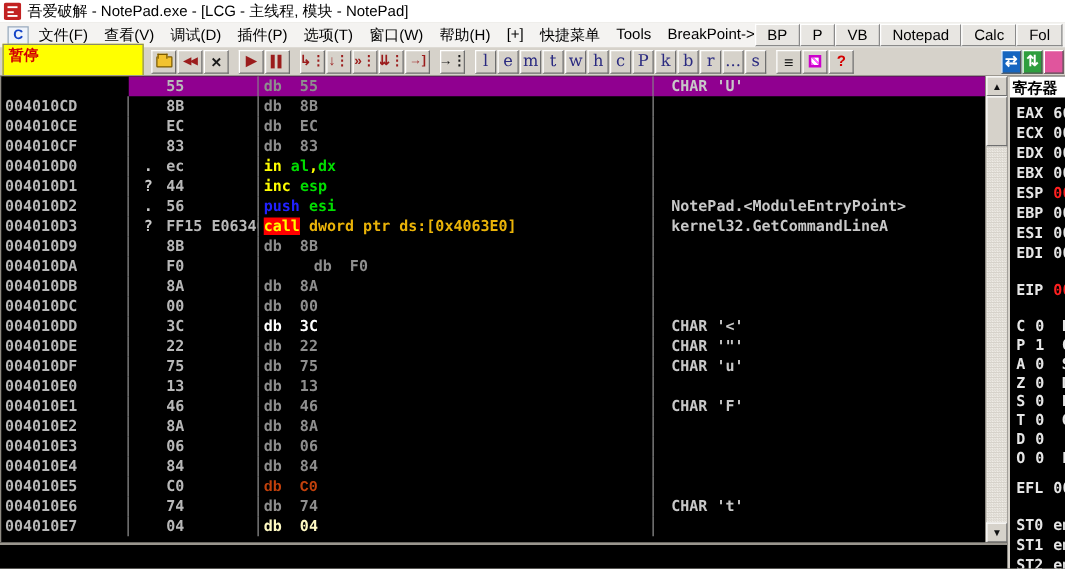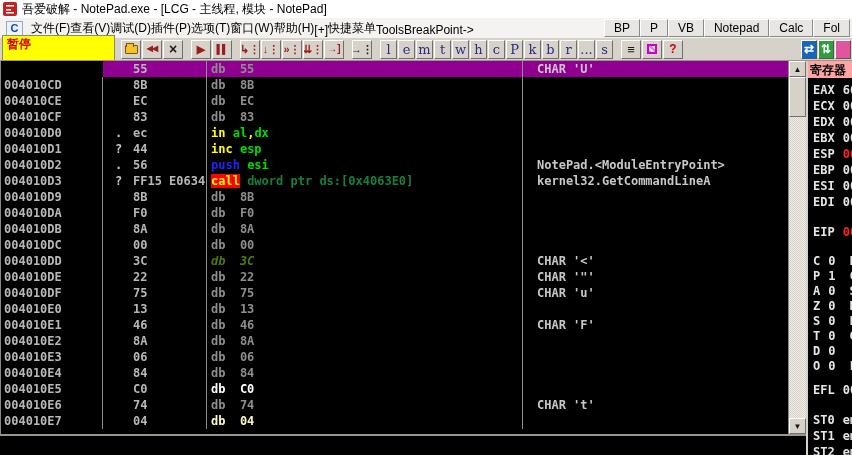--- a/index.html
+++ b/index.html
@@ -16,21 +16,21 @@
               background-size:8px 1.5px,5px 1.5px,8px 1.5px;
               background-position:3px 3px,3px 6.5px,3px 10px; background-repeat:no-repeat; }
   .title-text { font-size:12px; color:#000; white-space:nowrap; }
 
   
   .menubar { height:20px; background:#f4f3f1; display:flex; align-items:center;
              padding:0 2px 0 6px; flex:0 0 auto; }
   .cpu-win-icon { width:17px; height:15px; background:#eef3fa; border:1px solid #9ab;
                   color:#1344c8; font-weight:bold; font-size:11px; text-align:center;
                   line-height:13px; margin-right:8px; }
-  .menu-items { display:flex; align-items:flex-end; }
+  .menu-items { display:flex; align-items:flex-start; gap:13px; }
   .menu-item { font-size:12px; color:#000; white-space:nowrap; cursor:default; }
   .plugin-btns { display:flex; margin-left:auto; height:18px; }
   .plugin-btn { background:#e8e6e2; border:1px solid; border-color:#fff #8a8a8a #8a8a8a #fff;
                 font-size:12px; color:#000; padding:0 9px; white-space:nowrap;
                 display:flex; align-items:center; }
 
   
   .toolbar { height:22px; background:#d6d2ca; display:flex; align-items:center;
              padding:1px 0 1px 2px; flex:0 0 auto; }
   .status-box { width:113px; height:29px; background:#ffff00; border:1px solid #8a8a6a;
@@ -81,21 +81,21 @@
               border-color:#fff #6f6f6f #6f6f6f #fff; }
   .sb-track { flex:1; }
 
   
   .infopanel { height:21px; background:#000; border-top:2px solid #9a968e; flex:0 0 auto; }
 
   
   .registers { width:46px; background:#000; border-left:2px solid #d6d2ca; overflow:hidden;
                font-family:"DejaVu Sans Mono", monospace; font-size:12px; font-weight:bold;
                display:flex; flex-direction:column; }
-  .reg-header { height:17px; background:#fca5a5; color:#000; font-size:12px;
+  .reg-header { height:17px; background:#ffffff; color:#000; font-size:12px;
                 font-family:"DejaVu Sans","Liberation Sans",sans-serif;
                 padding:1px 0 0 2px; white-space:nowrap; overflow:hidden; flex:0 0 auto; }
   .reg-body { padding-top:4px; }
   .reg-row { height:16px; line-height:16px; color:#e6e6e6; white-space:nowrap; padding-left:5px; }
   .reg-row .rv { margin-left:8px; }
   .reg-row.changed .rv { color:#ff2020; }
   .flag-row { height:15px; line-height:15px; color:#e6e6e6; white-space:nowrap; padding-left:5px; }
   .flag-row .fv { margin-left:8px; }
   .flag-row .fseg { margin-left:14px; }
   .reg-gap-lg { height:14px; } .reg-gap-sm { height:8px; }
@@ -253,51 +253,51 @@
   </div>
             <div class="drow">
     <span class="c-addr">004010D2</span>
     <span class="c-hex"><span class="prefix">.</span><span class="hexval">56</span></span>
     <span class="c-dis"><span style="color: rgb(34, 34, 255);">push</span><span style="color: rgb(142, 142, 142);"> </span><span style="color: rgb(0, 221, 0);">esi</span></span>
     <span class="c-com">NotePad.&lt;ModuleEntryPoint&gt;</span>
   </div>
             <div class="drow">
     <span class="c-addr">004010D3</span>
     <span class="c-hex"><span class="prefix">?</span><span class="hexval">FF15 E0634000</span></span>
-    <span class="c-dis"><span style="color: rgb(255, 255, 0); background: rgb(255, 0, 0);">call</span><span style="color: rgb(142, 142, 142);"> </span><span style="color: #15803d;">dword ptr ds:[0x4063E0]</span></span>
+    <span class="c-dis"><span style="color: rgb(255, 255, 0); background: rgb(255, 0, 0);">call</span><span style="color: rgb(142, 142, 142);"> </span><span style="color: #eab308;">dword ptr ds:[0x4063E0]</span></span>
     <span class="c-com">kernel32.GetCommandLineA</span>
   </div>
             <div class="drow">
     <span class="c-addr">004010D9</span>
     <span class="c-hex"><span class="prefix"> </span><span class="hexval">8B</span></span>
     <span class="c-dis"><span style="color: rgb(142, 142, 142);">db  8B</span></span>
     <span class="c-com"></span>
   </div>
             <div class="drow">
     <span class="c-addr">004010DA</span>
     <span class="c-hex"><span class="prefix"> </span><span class="hexval">F0</span></span>
-    <span class="c-dis"><span style="color: rgb(142, 142, 142);">db  F0</span></span>
+    <span class="c-dis"><span style="color: rgb(142, 142, 142); margin-left: 40px;">db  F0</span></span>
     <span class="c-com"></span>
   </div>
             <div class="drow">
     <span class="c-addr">004010DB</span>
     <span class="c-hex"><span class="prefix"> </span><span class="hexval">8A</span></span>
     <span class="c-dis"><span style="color: rgb(142, 142, 142);">db  8A</span></span>
     <span class="c-com"></span>
   </div>
             <div class="drow">
     <span class="c-addr">004010DC</span>
     <span class="c-hex"><span class="prefix"> </span><span class="hexval">00</span></span>
     <span class="c-dis"><span style="color: rgb(142, 142, 142);">db  00</span></span>
     <span class="c-com"></span>
   </div>
             <div class="drow">
     <span class="c-addr">004010DD</span>
     <span class="c-hex"><span class="prefix"> </span><span class="hexval">3C</span></span>
-    <span class="c-dis"><span style="color: #4d7c0f; font-style: italic;">db  3C</span></span>
+    <span class="c-dis"><span style="color: #ffffff;">db  3C</span></span>
     <span class="c-com">CHAR '&lt;'</span>
   </div>
             <div class="drow">
     <span class="c-addr">004010DE</span>
     <span class="c-hex"><span class="prefix"> </span><span class="hexval">22</span></span>
     <span class="c-dis"><span style="color: rgb(142, 142, 142);">db  22</span></span>
     <span class="c-com">CHAR '"'</span>
   </div>
             <div class="drow">
     <span class="c-addr">004010DF</span>
@@ -331,21 +331,21 @@
   </div>
             <div class="drow">
     <span class="c-addr">004010E4</span>
     <span class="c-hex"><span class="prefix"> </span><span class="hexval">84</span></span>
     <span class="c-dis"><span style="color: rgb(142, 142, 142);">db  84</span></span>
     <span class="c-com"></span>
   </div>
             <div class="drow">
     <span class="c-addr">004010E5</span>
     <span class="c-hex"><span class="prefix"> </span><span class="hexval">C0</span></span>
-    <span class="c-dis"><span style="color: #ffffff;">db  C0</span></span>
+    <span class="c-dis"><span style="color: #c2410c; font-family: Liberation Mono, monospace;">db  C0</span></span>
     <span class="c-com"></span>
   </div>
             <div class="drow">
     <span class="c-addr">004010E6</span>
     <span class="c-hex"><span class="prefix"> </span><span class="hexval">74</span></span>
     <span class="c-dis"><span style="color: rgb(142, 142, 142);">db  74</span></span>
     <span class="c-com">CHAR 't'</span>
   </div>
             <div class="drow">
     <span class="c-addr">004010E7</span>

